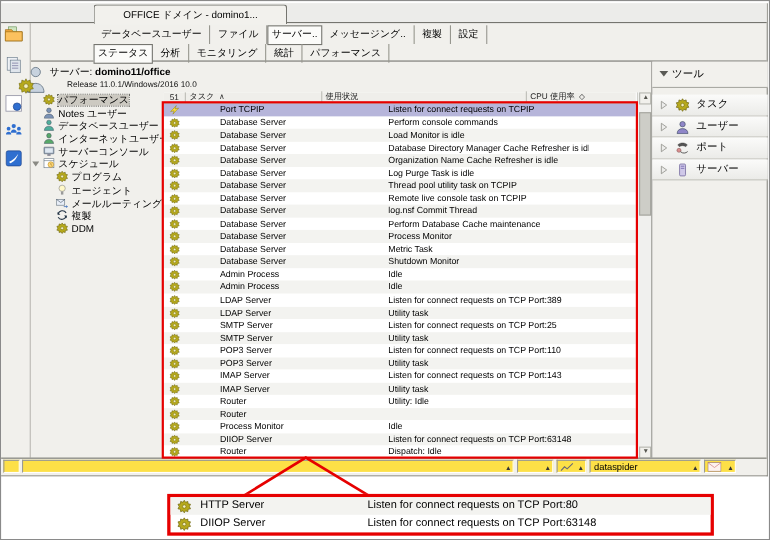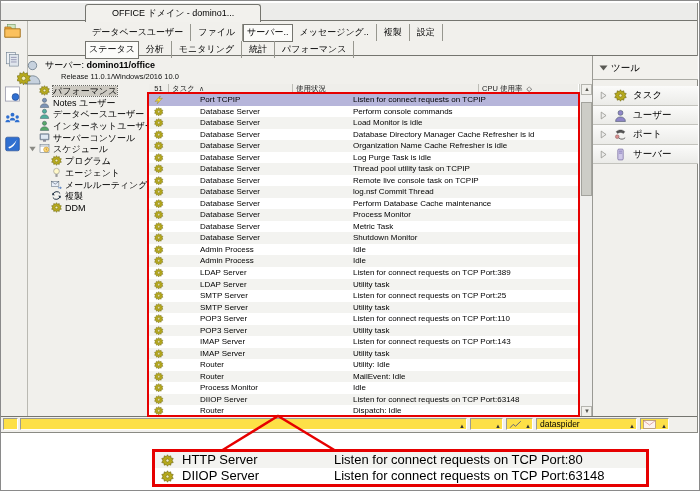--- a/index.html
+++ b/index.html
@@ -85,21 +85,21 @@
   .sb-sec .txt{position:absolute;left:3px;top:0;font-size:8.5px;line-height:11px;}
   .sec0{left:2px;width:15px;}
   .sec1{left:19px;width:447px;}
   .sec2{left:469px;width:33px;}
   .sec3{left:505px;width:27px;}
   .sec4{left:535px;width:101px;}
   .sec5{left:639px;width:29px;}
   
   #callout-lines{position:absolute;left:0;top:0;width:700px;height:491px;pointer-events:none;z-index:40;}
   .callout-box{position:absolute;left:151px;top:448px;width:497px;height:38px;border:3px solid #e60000;background:#fff;box-sizing:border-box;z-index:41;}
-  .callout-row{position:relative;height:16px;font-size:13px;line-height:16px;white-space:nowrap;}
+  .callout-row{position:relative;height:16px;font-size:10px;line-height:16px;white-space:nowrap;}
   .callout-row:nth-child(odd){background:#f3f3f0;}
   .callout-row .icon{position:absolute;left:6px;top:1.5px;width:13px;height:13px;}
   .callout-row .task{position:absolute;left:27px;}
   .callout-row .usage{position:absolute;left:179px;}
   .icon svg,.bm-icon svg,.chev svg,.exp svg,.sicon svg,.heading-icon svg{display:block;width:100%;height:100%;}
 </style>
 </head>
 <body>
 
 <div id="page">
@@ -585,21 +585,20 @@
         <div class="trow">
           <div class="td c0">
             <span class="icon">
               <svg viewBox="0 0 10 10">
                 <path d="M5 .6 5.9 2 7.5 1.4 7.7 3.1 9.4 3.4 8.6 5 9.4 6.6 7.7 6.9 7.5 8.6 5.9 8 5 9.4 4.1 8 2.5 8.6 2.3 6.9 .6 6.6 1.4 5 .6 3.4 2.3 3.1 2.5 1.4 4.1 2z" fill="#b6a91c" stroke="#67600a" stroke-width=".45"></path>
                 <circle cx="5" cy="5" r="1.2" fill="#f4efbe" stroke="#67600a" stroke-width=".4"></circle>
               </svg>
             </span>
           </div>
           <div class="td c1">Router</div>
-          <div class="td c2">MailEvent: Idle</div>
           <div class="td c3"></div>
         </div>
         <div class="trow">
           <div class="td c0">
             <span class="icon">
               <svg viewBox="0 0 10 10">
                 <path d="M5 .6 5.9 2 7.5 1.4 7.7 3.1 9.4 3.4 8.6 5 9.4 6.6 7.7 6.9 7.5 8.6 5.9 8 5 9.4 4.1 8 2.5 8.6 2.3 6.9 .6 6.6 1.4 5 .6 3.4 2.3 3.1 2.5 1.4 4.1 2z" fill="#b6a91c" stroke="#67600a" stroke-width=".45"></path>
                 <circle cx="5" cy="5" r="1.2" fill="#f4efbe" stroke="#67600a" stroke-width=".4"></circle>
               </svg>
             </span>

